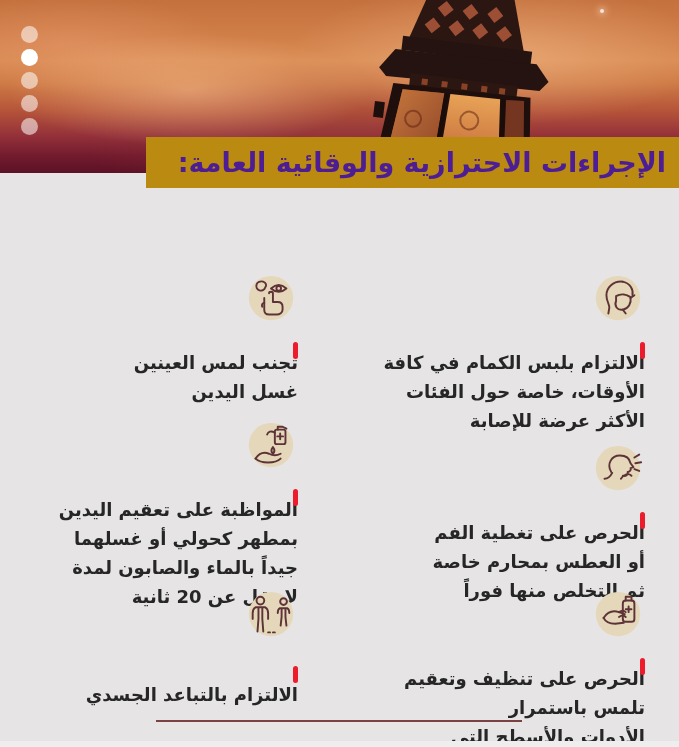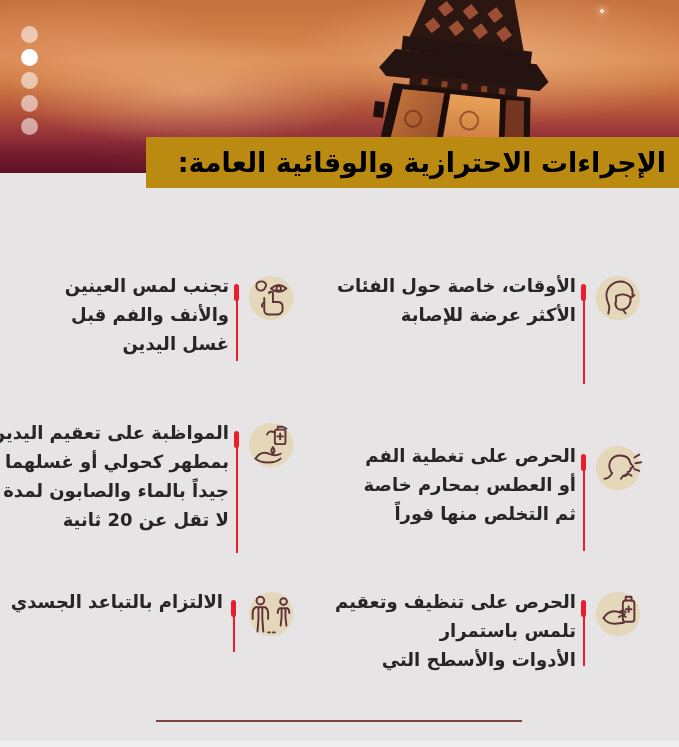--- a/index.html
+++ b/index.html
@@ -29,25 +29,25 @@
     background:rgba(255,255,255,.8);box-shadow:0 0 6px 2px rgba(255,230,200,.5);}
   .lantern{position:absolute;left:352px;top:0;}
   
   .dots{position:absolute;left:21px;top:26px;display:flex;flex-direction:column;gap:6px;z-index:4;}
   .dot{width:17px;height:17px;border-radius:50%;background:rgba(255,255,255,.55);}
   .dot.active{background:#ffffff;}
   
   .banner{
     position:absolute;top:137px;right:0;left:146px;height:51px;z-index:5;
     background:var(--banner-gold,#bb8a10);
-    color:#000000;font-weight:bold;font-size:27px;line-height:51px;
+    color:#4c1d95;font-weight:bold;font-size:27px;line-height:51px;
     text-align:right;padding:0 13px 0 6px;white-space:nowrap;
   }
   
-  .item{position:absolute;display:flex;flex-direction:row;direction:rtl;column-gap:5px;}
+  .item{position:absolute;display:flex;flex-direction:column;direction:rtl;column-gap:5px;}
   .i-r1{top:270px;right:34px;}
   .i-l1{top:270px;right:381px;}
   .i-r2{top:440px;right:34px;}
   .i-l2{top:417px;right:381px;}
   .i-r3{top:586px;right:34px;margin-left:36px;}
   .i-l3{top:586px;right:381px;gap:8px;}
   .icon-wrap{width:54px;height:56px;flex:0 0 54px;margin-top:2px;color:var(--icon-stroke,#5e3338);}
   .icon-wrap svg{display:block;}
   .vline{position:relative;width:5px;flex:0 0 5px;margin-top:14px;}
   .vline::before{content:"";position:absolute;top:0;left:0;width:5px;height:17px;border-radius:2.5px;
@@ -153,40 +153,40 @@
         <circle cx="28" cy="26" r="23" fill="var(--icon-circle,#e5d8ba)" stroke="none"></circle>
         <path d="M33 9 C23 8 16 15 16 23 c0 6 3 9 3 13 l-1 6"></path>
         <path d="M33 9 c8 2 11 8 10 14"></path>
         <path d="M26 24 c5 -3 11 -2 15 1 c1 6 -2 12 -8 13 c-6 1 -9 -4 -7 -9 z"></path>
         <path d="M41 26 l4 -3"></path>
         <path d="M33 38 l3 4"></path>
       </svg>
     </div>
     <div class="vline"></div>
     <div class="text">
+      <div>الالتزام بلبس الكمام في كافة</div>
       <div>الأوقات، خاصة حول الفئات</div>
       <div>الأكثر عرضة للإصابة</div>
     </div>
   </div>
 
   <div class="item i-l1">
     <div class="icon-wrap">
       <svg width="54" height="56" viewBox="0 0 56 56" fill="none" stroke="currentColor" stroke-width="2" stroke-linecap="round" stroke-linejoin="round">
         <circle cx="28" cy="26" r="23" fill="var(--icon-circle,#e5d8ba)" stroke="none"></circle>
         <path d="M13 12 a5 4 0 1 1 9 3 a4 4 0 1 1 -9 -3 z"></path>
         <path d="M28 16 q8 -7 16 0 q-8 7 -16 0 z"></path>
         <circle cx="36" cy="16" r="2.4"></circle>
         <path d="M26 21 c0 -2 4 -2 4 0 v9 h5 c3 0 5 2 5 5 v3 c0 3 -3 5 -6 5 h-8 c-3 0 -5 -2 -5 -5 v-12"></path>
         <path d="M21 31 c-2 0 -3 2 -2 4"></path>
       </svg>
     </div>
     <div class="vline"></div>
     <div class="text">
       <div>تجنب لمس العينين</div>
-      <div>والأنف والفم قبل</div>
       <div>غسل اليدين</div>
     </div>
   </div>
 
   <div class="item i-r2">
     <div class="icon-wrap">
       <svg width="54" height="56" viewBox="0 0 56 56" fill="none" stroke="currentColor" stroke-width="2" stroke-linecap="round" stroke-linejoin="round">
         <circle cx="28" cy="26" r="23" fill="var(--icon-circle,#e5d8ba)" stroke="none"></circle>
         <path d="M21 30 c-5 -8 0 -17 9 -17 c6 0 10 3 11 8 l3 4 -3 1 c1 2 -1 4 -3 4 c1 3 -2 5 -5 4"></path>
         <path d="M22 31 c-2 4 -5 6 -8 6"></path>

